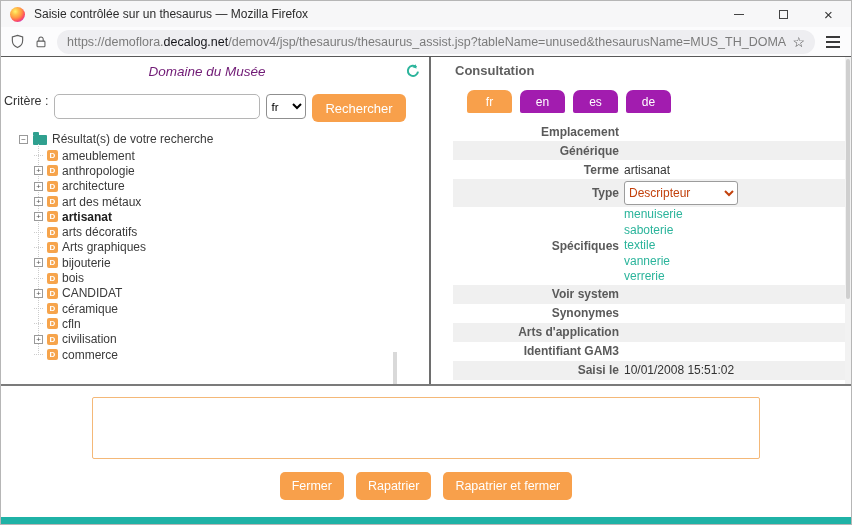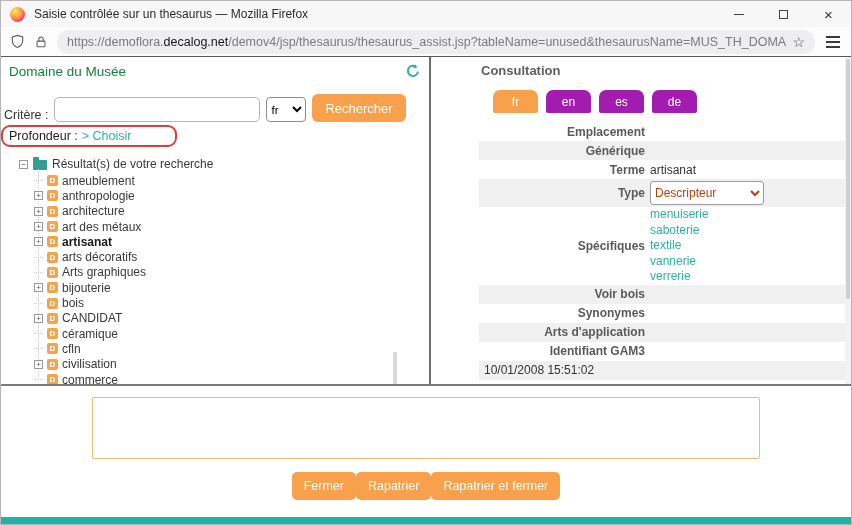--- a/index.html
+++ b/index.html
@@ -23,27 +23,27 @@
   .url-text { white-space: nowrap; overflow: hidden; flex: 1; }
   .url-domain { color: #15151a; }
   .star { margin-left: 6px; color: #454545; font-size: 14px; flex: none; }
   .hamburger { display: flex; flex-direction: column; gap: 3px; flex: none; padding: 2px; }
   .hamburger i { display: block; width: 14px; height: 2px; background: #3a3a3a; }
 
   
   .content { height: 330px; display: flex; background: #fff; border-top: 1px solid #585858; border-bottom: 2px solid #7b7b7b; }
   .left-panel { width: 428px; position: relative; overflow: hidden; }
   .v-divider { width: 2px; background: #6e6e6e; flex: none; }
-  .right-panel { flex: 1; position: relative; overflow: hidden; padding-left: 8px; margin-left: 40px; }
+  .right-panel { flex: 1; position: relative; overflow: hidden; padding-left: 22px; }
 
   
   .lp-header { display: flex; align-items: center; margin-top: 6px; padding: 0 8px; }
-  .lp-title { flex: 1; text-align: left; color: #15803d; font-size: 13.5px; }
+  .lp-title { flex: 1; text-align: center; color: #701a75; font-size: 13.5px; font-style: italic; }
   .refresh-icon { flex: none; width: 16px; height: 16px; }
-  .criteria { display: flex; align-items: flex-end; margin: 15px 0 0 3px; gap: 6px; }
+  .criteria { display: flex; align-items: flex-start; margin: 15px 0 0 3px; gap: 6px; }
   .crit-label { font-size: 12.5px; color: #333; white-space: nowrap; }
   .crit-input { width: 206px; height: 25px; border: 1px solid #b5b5b5; border-radius: 5px; outline: none; padding: 0 6px; font: 12px "Liberation Sans", sans-serif; }
   .lang-select { height: 25px; width: 40px; border: 1px solid #8f8f8f; border-radius: 4px; background: #fff; font-size: 11.5px; font-family: inherit; }
   .search-btn { height: 28px; padding: 0 13px; background: #F8A04B; color: #fff; border: none; border-radius: 6px; font-size: 13px; font-family: inherit; cursor: pointer; }
   .depth-box { display: inline-flex; align-items: center; gap: 4px; border: 2px solid #E23B3B; border-radius: 9px; padding: 2px 6px; margin-top: 3px; width: 176px; }
   .depth-label { font-size: 12.5px; color: #1f1f1f; white-space: nowrap; }
   .depth-link { font-size: 12.5px; color: #2BB49B; text-decoration: none; white-space: nowrap; cursor: pointer; }
 
   .tree { margin: 9px 0 0 6px; font-size: 12px; color: #3a3a3a; }
   .tree-root-row { display: flex; align-items: center; gap: 5px; padding-left: 12px; height: 16px; }
@@ -69,21 +69,21 @@
   .flabel { width: 166px; text-align: right; font-weight: bold; color: #5a5a5a; font-size: 12px; flex: none; }
   .fvalue { padding-left: 5px; font-size: 12px; color: #333; display: flex; flex-direction: column; justify-content: center; }
   .spec-link { color: #2BB49B; line-height: 15.5px; text-decoration: none; cursor: pointer; }
   .type-select { height: 24px; width: 114px; font-size: 12px; font-family: inherit; border: 1px solid #9c9c9c; border-radius: 3px; background: #fff; margin: 2px 0; color: #c2410c; }
   .right-scroll { position: absolute; right: 0; top: 0; bottom: 0; width: 6px; background: #f2f2f2; }
   .right-scroll-thumb { position: absolute; right: 1px; top: 2px; width: 4px; height: 240px; background: #cfcfcf; border-radius: 2px; }
 
   
   .bottom { height: 131px; background: #fff; }
   .big-textarea { display: block; margin: 11px auto 0; width: 668px; height: 62px; border: 1px solid #F4B878; border-radius: 2px; resize: none; outline: none; font: 12px "Liberation Sans", sans-serif; padding: 4px 6px; }
-  .btn-row { display: flex; justify-content: center; margin-top: 13px; }
+  .btn-row { display: flex; justify-content: center; gap: 12px; margin-top: 13px; }
   .obtn { height: 28px; padding: 0 12px; background: #F8A04B; color: #fff; border: none; border-radius: 5px; font-size: 12.5px; font-family: inherit; cursor: pointer; }
   .teal-bar { position: absolute; left: 0; right: 0; bottom: 0; height: 7px; background: #1FB2A6; }
 </style>
 </head>
 <body>
 
 <div class="window">
 
   <div class="titlebar">
     <span class="fx-logo"></span>
@@ -131,24 +131,20 @@
         </svg>
       </div>
       <div class="criteria">
         <span class="crit-label">Critère :</span>
         <input class="crit-input" type="text" value="" style="">
         <select class="lang-select">
           <option>fr</option>
         </select>
         <button class="search-btn">Rechercher</button>
       </div>
-      <div class="depth-box">
-        <span class="depth-label">Profondeur :</span>
-        <a class="depth-link">&gt; Choisir</a>
-      </div>
 
       <div class="tree">
         <div class="tree-root-row">
           <span class="expand-box">−</span>
           <span class="folder-icon"></span>
           <span class="tlabel">Résultat(s) de votre recherche</span>
         </div>
         <div class="tree-items">
             <div class="trow">
               <span class="stub"></span>
@@ -258,36 +254,37 @@
             <div class="flabel">Spécifiques</div>
             <div class="fvalue">
               <a class="spec-link">menuiserie</a>
               <a class="spec-link">saboterie</a>
               <a class="spec-link">textile</a>
               <a class="spec-link">vannerie</a>
               <a class="spec-link">verrerie</a>
             </div>
           </div>
           <div class="frow">
-            <div class="flabel">Voir bois</div>
+            <div class="flabel">Voir system</div>
             <div class="fvalue"></div>
           </div>
           <div class="frow">
             <div class="flabel">Synonymes</div>
             <div class="fvalue"></div>
           </div>
           <div class="frow">
             <div class="flabel">Arts d'application</div>
             <div class="fvalue"></div>
           </div>
           <div class="frow">
             <div class="flabel">Identifiant GAM3</div>
             <div class="fvalue"></div>
           </div>
           <div class="frow">
+            <div class="flabel">Saisi le</div>
             <div class="fvalue">10/01/2008 15:51:02</div>
           </div>
           <div class="frow">
             <div class="flabel">Saisi par</div>
             <div class="fvalue">system</div>
           </div>
         </div>
       <div class="right-scroll">
         <div class="right-scroll-thumb"></div>
       </div>

